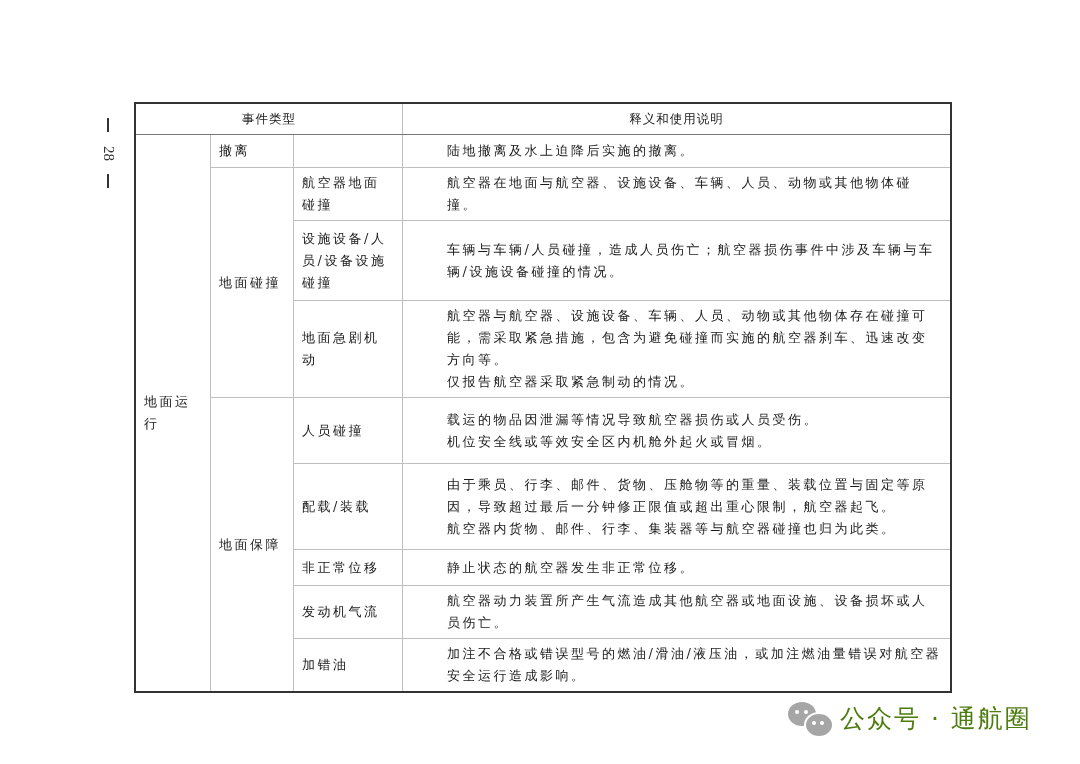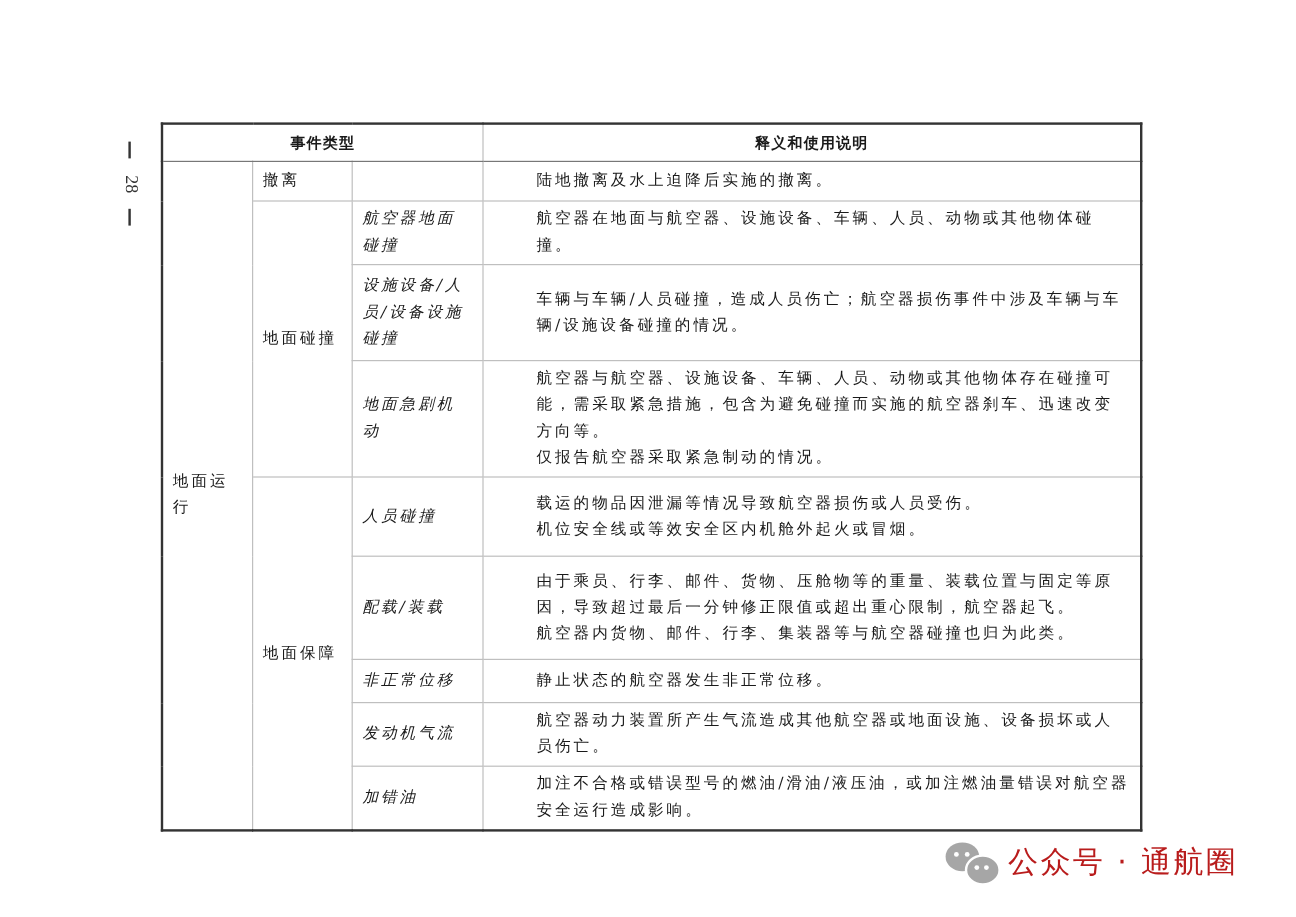--- a/index.html
+++ b/index.html
@@ -17,31 +17,31 @@
     line-height: 1;
   }
   table.events {
     position: absolute; left: 134px; top: 102px; width: 818px;
     border-collapse: collapse; border: 2px solid #333; font-size: 13px; letter-spacing: 2.5px;
   }
   table.events td, table.events th {
     border: 1px solid #bfbfbf; padding: 4px 8px; vertical-align: middle; line-height: 22px;
   }
   table.events th {
-    font-weight: bold; font-family: "DejaVu Sans", sans-serif; font-size: 12.5px; letter-spacing: 1px;
+    font-weight: normal; font-family: "DejaVu Sans", sans-serif; font-size: 12.5px; letter-spacing: 1px;
     height: 22px; border-bottom: 1.5px solid #777;
   }
   .c1 { width: 58px; }
   .c2 { width: 66px; margin-top: 29px; }
-  .c3 { width: 92px; font-style: italic; }
+  .c3 { width: 92px; }
   td.desc { padding-left: 8px; }
   .line { display: block; margin-left: 36px; }
   .watermark {
     position: absolute; left: 788px; top: 700px; display: flex; align-items: center; gap: 8px;
-    color: #b91c1c; font-family: "DejaVu Sans", sans-serif; font-size: 25px; letter-spacing: 2px;
+    color: #4d7c0f; font-family: "DejaVu Sans", sans-serif; font-size: 25px; letter-spacing: 2px;
   }
   .wechat-icon { width: 44px; height: 36px; position: relative; }
   .bubble { position: absolute; background: #a6a6a6; border-radius: 50%; }
   .bubble.b1 { left: 0; top: 2px; width: 28px; height: 24px; }
   .bubble.b2 { left: 16px; top: 12px; width: 26px; height: 22px; border: 2px solid #fff; }
   .eye { position: absolute; width: 4px; height: 4px; background: #fff; border-radius: 50%; }
 </style>
 </head>
 <body>
 

